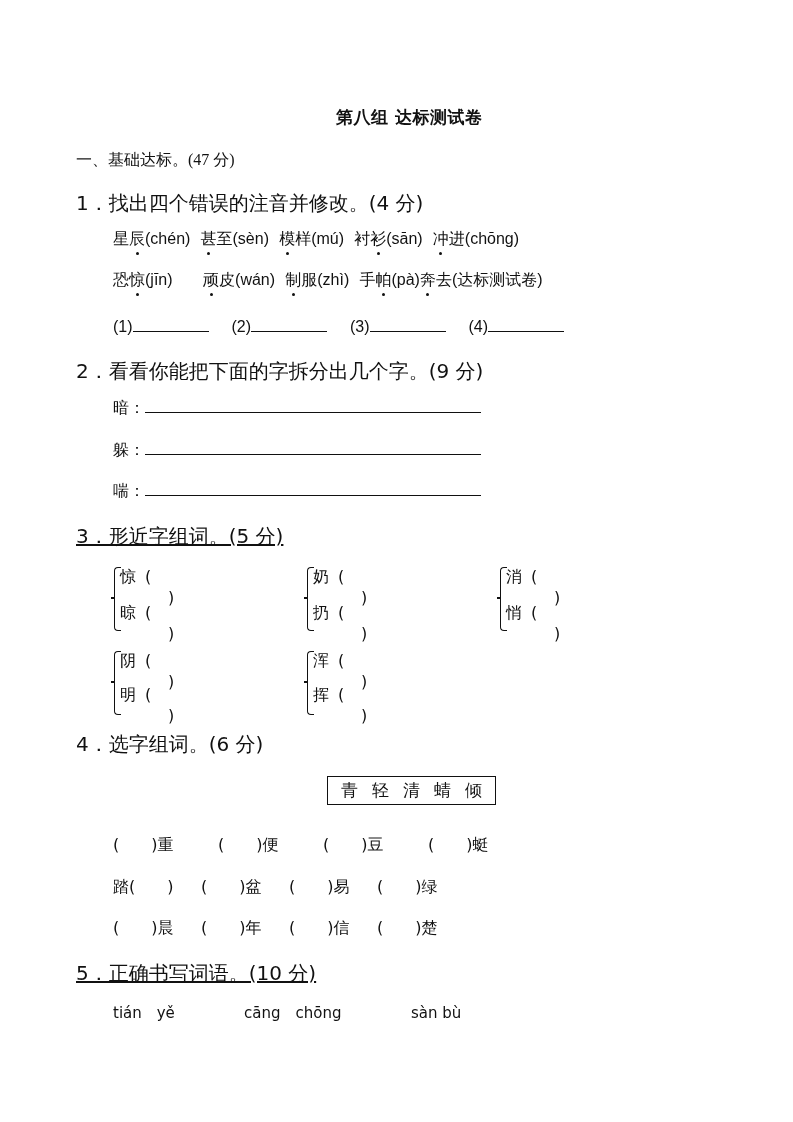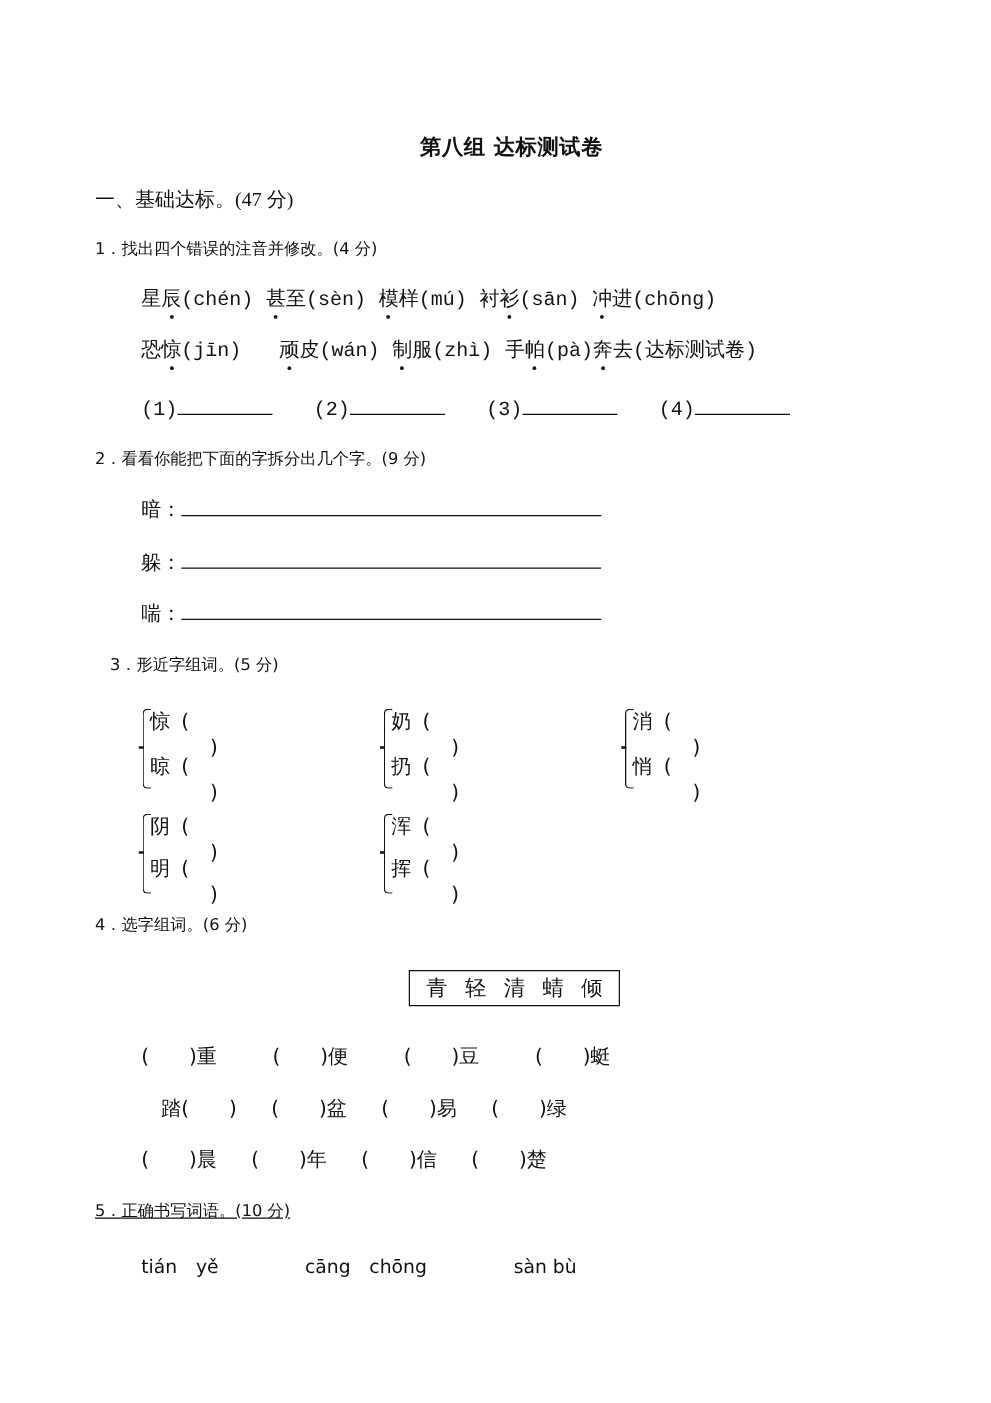--- a/index.html
+++ b/index.html
@@ -1,22 +1,22 @@
 <!DOCTYPE html>
 <html><head>
 <meta charset="utf-8">
 <style>
   html, body { margin: 0; padding: 0; background: #ffffff; }
   body { width: 793px; height: 1122px; position: relative; overflow: hidden;
          font-family: "DejaVu Sans", "Liberation Sans", sans-serif; color: #111; }
   .abs { position: absolute; white-space: nowrap; }
   .title { font-size: 17px; font-weight: bold; letter-spacing: 0.5px; }
   .sec { font-size: 16px; }
-  .q { font-size: 13px; }
-  .serif { font-family: Liberation Mono, monospace; }
+  .q { font-size: 20px; }
+  .serif { font-family: Liberation Sans, sans-serif; }
   .line { font-size: 16px; }
   .dot { position: relative; display: inline-block; }
   .dot::after { content: ""; position: absolute; left: 50%; bottom: -5px; width: 3px; height: 3px;
                 margin-left: -1.5px; border-radius: 50%; background: #111; }
   .blank { display: inline-block; border-bottom: 1px solid #111; vertical-align: baseline; height: 14px; }
   .pair { position: absolute; font-size: 16px; }
   .pair .bracket { position: absolute; left: 0; top: 2px; width: 6px; height: 62px;
                    border-left: 1.5px solid #111; border-top: 1px solid #111; border-bottom: 1px solid #111;
                    border-radius: 4px 0 0 4px; }
   .pair .bracket::before { content: ""; position: absolute; left: -4px; top: 29px; width: 4px; height: 2px; background:#111; }
@@ -67,21 +67,21 @@
 <div class="abs line" style="left:113px; top:398px;">
   <span>暗：</span><span class="blank" style="width:336px;"></span>
 </div>
 <div class="abs line" style="left:113px; top:440px;">
   <span>躲：</span><span class="blank" style="width:336px;"></span>
 </div>
 <div class="abs line" style="left:113px; top:481px;">
   <span>喘：</span><span class="blank" style="width:336px;"></span>
 </div>
 
-<div class="abs q" style="left:88px; top:523px;">3．形近字组词。(5 分)</div>
+<div class="abs q" style="left:76px; top:523px;text-decoration:underline;">3．形近字组词。(5 分)</div>
 
 <div class="pair" style="left:114px; top:565px;">
   <div class="bracket"></div>
   <div class="row" style="top:2px;"><span class="ch">惊</span>&nbsp;<span>(</span><span style="display:inline-block;width:48px;"></span><span>)</span></div>
   <div class="row" style="top:38px;"><span class="ch">晾</span>&nbsp;<span>(</span><span style="display:inline-block;width:48px;"></span><span>)</span></div>
 </div>
 
 <div class="pair" style="left:307px; top:565px;">
   <div class="bracket"></div>
   <div class="row" style="top:2px;"><span class="ch">奶</span>&nbsp;<span>(</span><span style="display:inline-block;width:48px;"></span><span>)</span></div>
@@ -108,21 +108,21 @@
 
 <div class="abs q" style="left:76px; top:731px;">4．选字组词。(6 分)</div>
 
 <div class="wordbox" style="left:327px; top:776px;">
   <span>青</span><span>轻</span><span>清</span><span>蜻</span><span>倾</span>
 </div>
 
 <div class="fill" style="left:113px; top:835px;">
   <span style="display:inline-block;width:105px;">(　　)重</span><span style="display:inline-block;width:105px;">(　　)便</span><span style="display:inline-block;width:105px;">(　　)豆</span><span style="display:inline-block;width:105px;">(　　)蜓</span>
 </div>
-<div class="fill" style="left:113px; top:877px;margin-left:16px;">
+<div class="fill" style="left:113px; top:877px;">
   <span style="display:inline-block;width:88px;">踏(　　)</span><span style="display:inline-block;width:88px;">(　　)盆</span><span style="display:inline-block;width:88px;">(　　)易</span><span style="display:inline-block;width:88px;">(　　)绿</span>
 </div>
 <div class="fill" style="left:113px; top:918px;">
   <span style="display:inline-block;width:88px;">(　　)晨</span><span style="display:inline-block;width:88px;">(　　)年</span><span style="display:inline-block;width:88px;">(　　)信</span><span style="display:inline-block;width:88px;">(　　)楚</span>
 </div>
 
 <div class="abs q" style="left:76px; top:960px;text-decoration:underline;">5．正确书写词语。(10 分)</div>
 
 <div class="pinyin" style="left:113px; top:1004px;">tián　yě</div>
 <div class="pinyin" style="left:244px; top:1004px;">cāng　chōng</div>

